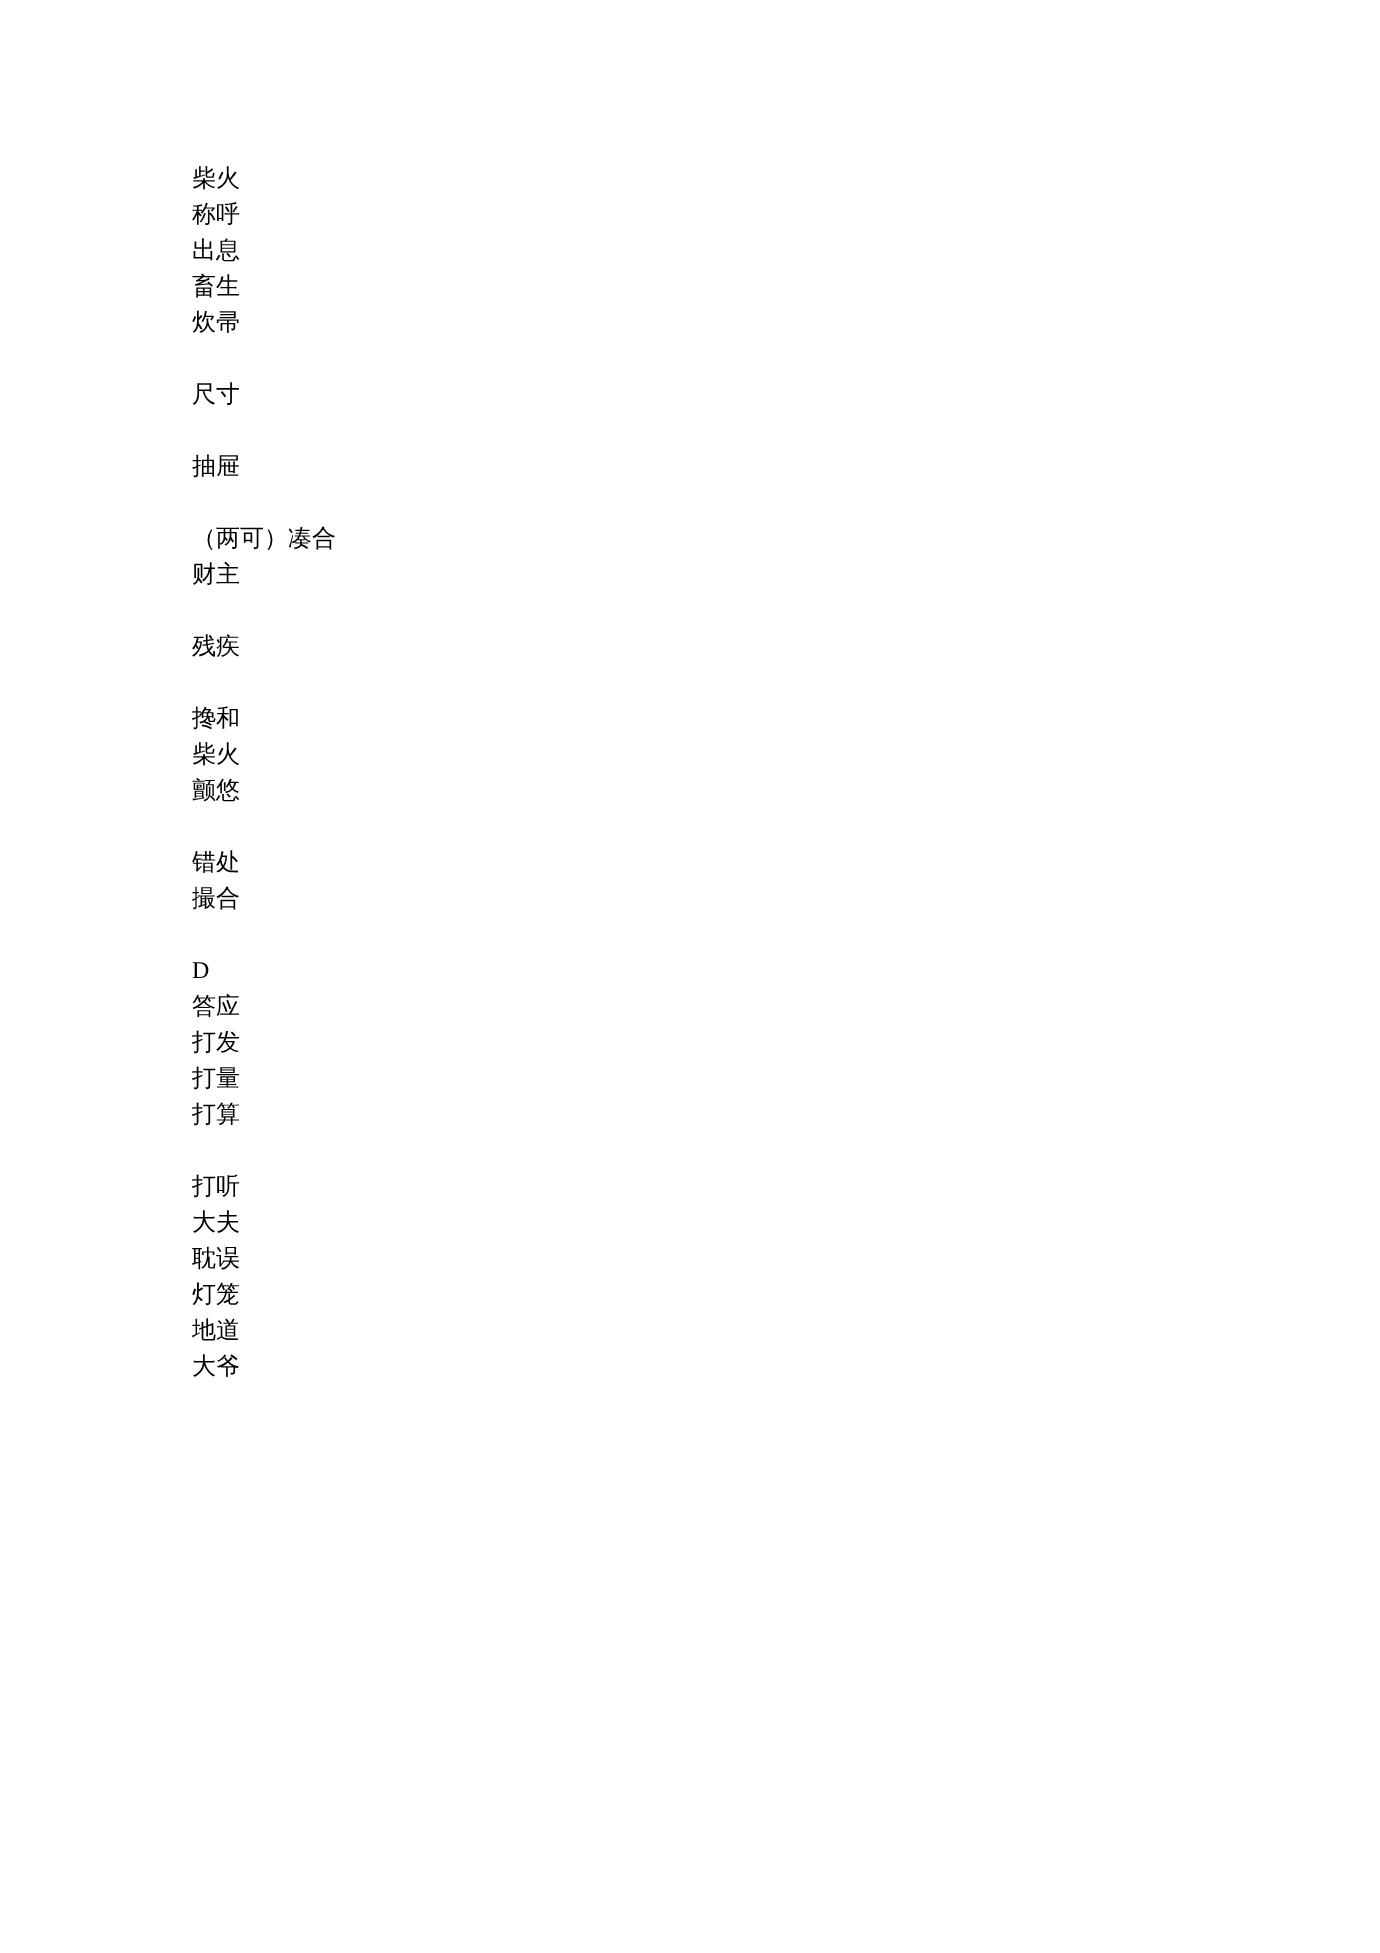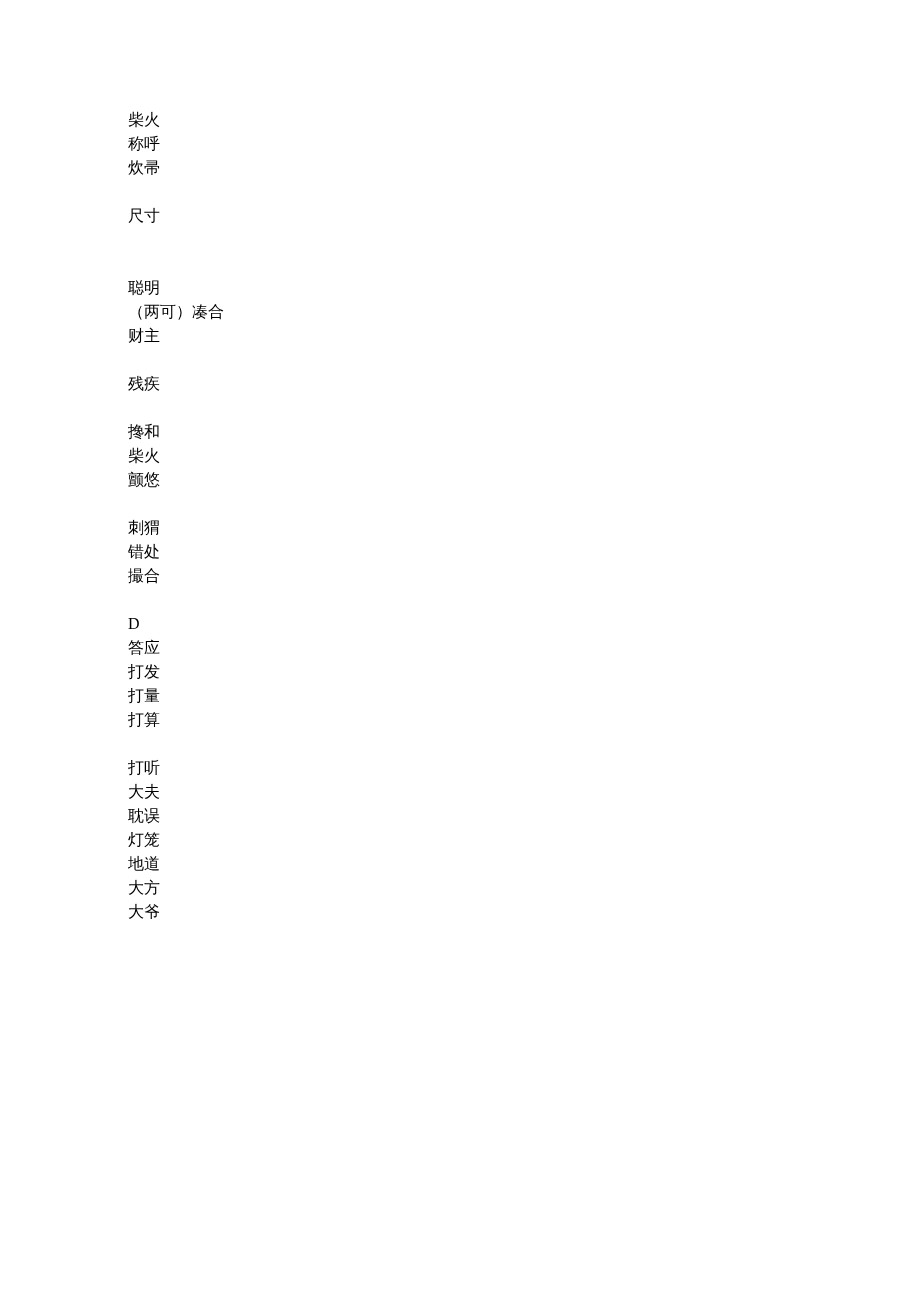--- a/index.html
+++ b/index.html
@@ -26,46 +26,46 @@
       display: block;
       height: 24px;
     }
   </style>
 </head>
 <body>
 
 <div id="content">
     <span class="line">柴火</span>
     <span class="line">称呼</span>
+    <span class="line">出息</span>
+    <span class="line">畜生</span>
     <span class="line">炊帚</span>
     <div class="blank"></div>
     <span class="line">尺寸</span>
     <div class="blank"></div>
+    <span class="line">抽屉</span>
     <div class="blank"></div>
-    <span class="line">聪明</span>
     <span class="line">（两可）凑合</span>
     <span class="line">财主</span>
     <div class="blank"></div>
     <span class="line">残疾</span>
     <div class="blank"></div>
     <span class="line">搀和</span>
     <span class="line">柴火</span>
     <span class="line">颤悠</span>
     <div class="blank"></div>
-    <span class="line">刺猬</span>
     <span class="line">错处</span>
     <span class="line">撮合</span>
     <div class="blank"></div>
     <span class="line">D</span>
     <span class="line">答应</span>
     <span class="line">打发</span>
     <span class="line">打量</span>
     <span class="line">打算</span>
     <div class="blank"></div>
     <span class="line">打听</span>
     <span class="line">大夫</span>
     <span class="line">耽误</span>
     <span class="line">灯笼</span>
     <span class="line">地道</span>
-    <span class="line">大方</span>
     <span class="line">大爷</span>
     <div class="blank"></div>
   </div>
 
 </body></html>

